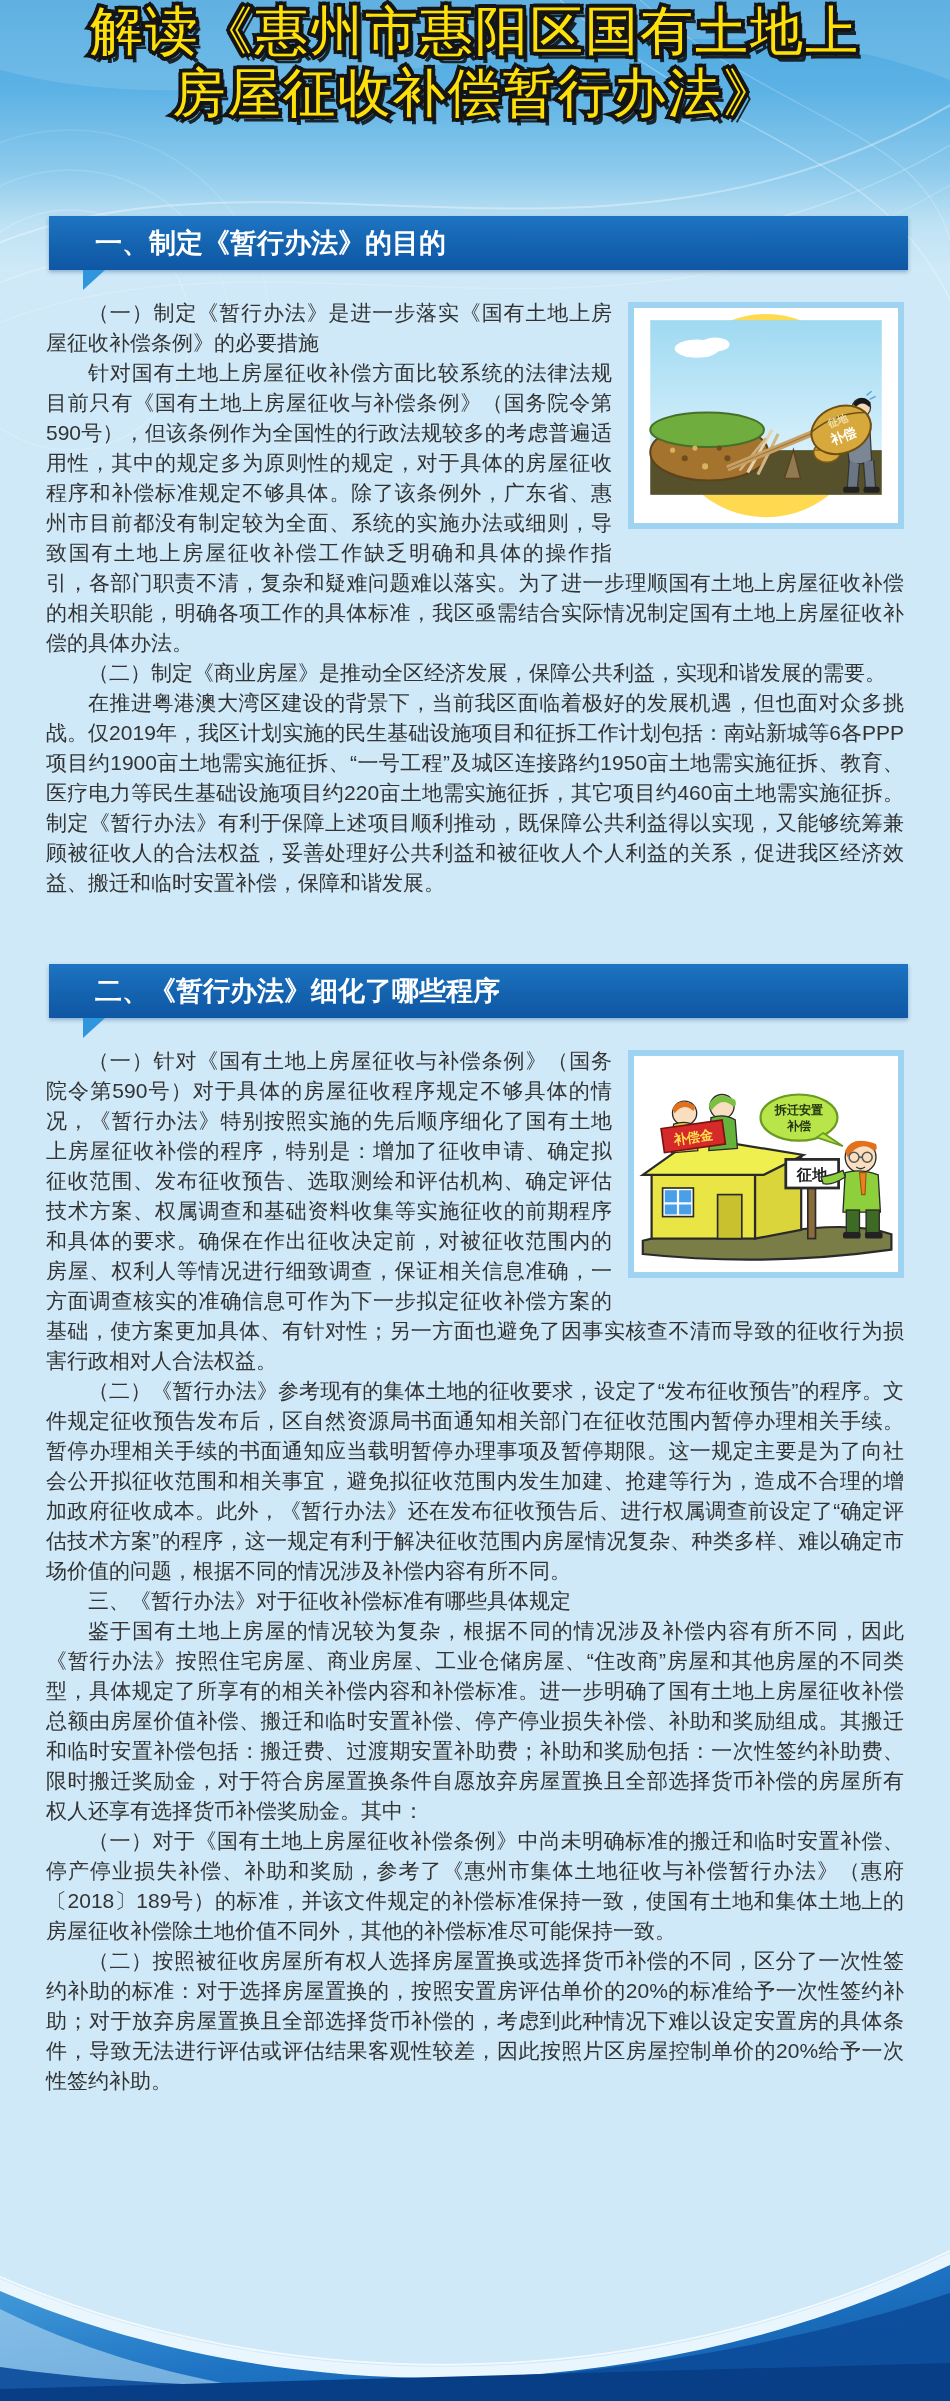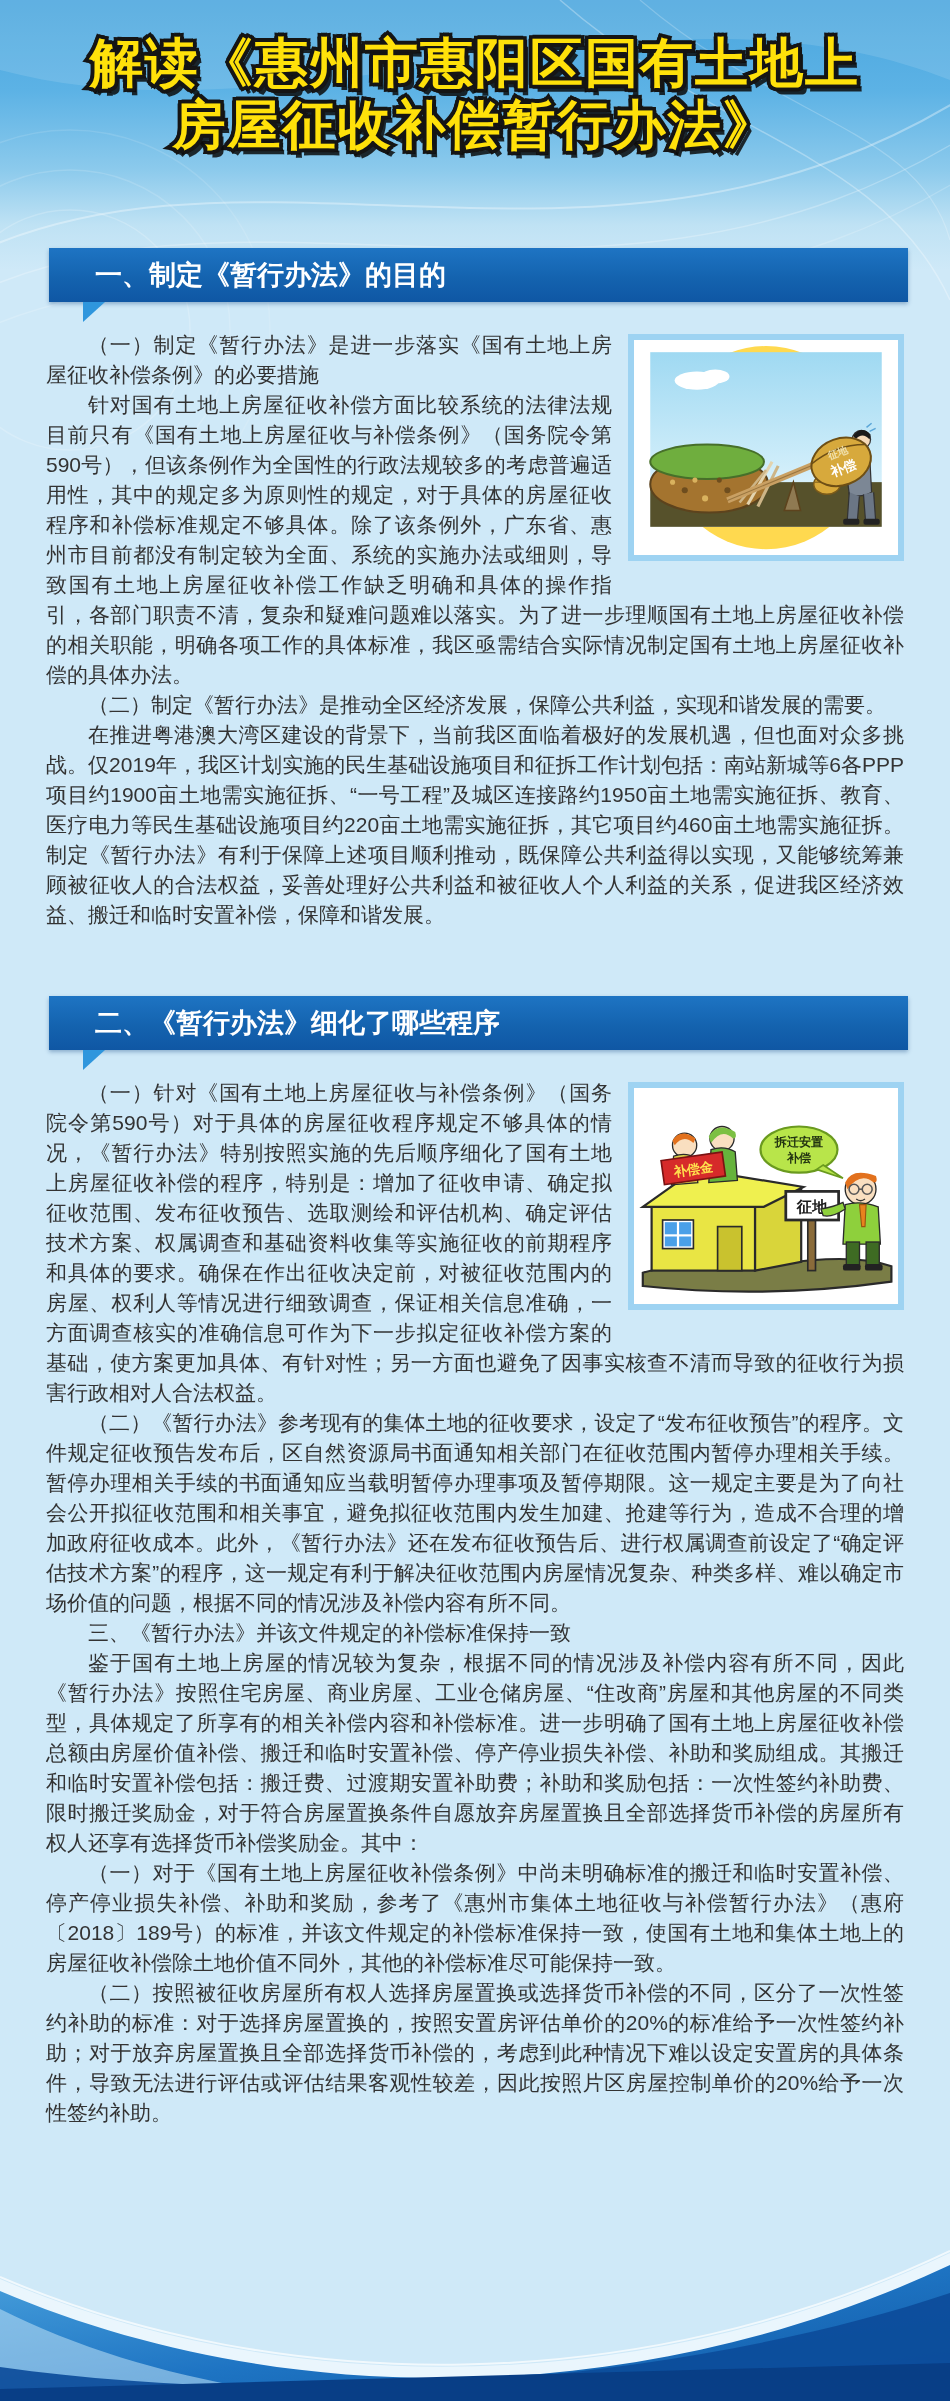--- a/index.html
+++ b/index.html
@@ -7,22 +7,22 @@
     position:relative;width:950px;height:2401px;margin:0 auto;overflow:hidden;
     font-family:"Liberation Sans",sans-serif;
     background:linear-gradient(180deg,
       #4aa6de 0px,#5cb2e5 90px,#8ccaec 170px,#bfe2f4 225px,
       #cfe9f8 270px,#cfe9f8 2401px);
   }
   .deco-top,.deco-bottom{position:absolute;left:0;pointer-events:none;}
   .deco-top{top:0;z-index:1;}
   .deco-bottom{bottom:0;z-index:6;}
   .title{
-    position:relative;z-index:3;text-align:center;padding-top:32px;margin-bottom:92px;
-    font-weight:bold;font-size:53px;line-height:62px;letter-spacing:2px;
+    position:relative;z-index:3;text-align:center;margin-bottom:92px;
+    font-weight:normal;font-size:53px;line-height:62px;letter-spacing:2px;
     color:#ffe10a;
     -webkit-text-stroke:7px #151515;paint-order:stroke fill;
     text-shadow:3px 3px 0 #151515,-3px 3px 0 #151515,3px -3px 0 #151515,
       -3px -3px 0 #151515,0 4px 0 #151515,4px 0 0 #151515,-4px 0 0 #151515,
       0 -4px 0 #151515,5px 7px 0 rgba(10,10,10,.85);
   }
   section{position:relative;z-index:3;margin:0 42px 66px 42px;}
   .bar{
     position:relative;background:linear-gradient(180deg,#1e74c3 0%,#1463af 55%,#0f57a4 100%);
     color:#fff;font-weight:bold;font-size:27px;line-height:32px;
@@ -116,21 +116,21 @@
           <g transform="rotate(-20 204 120)">
             <ellipse cx="204" cy="120" rx="30" ry="23" fill="#d7a93c" stroke="#6e4f15" stroke-width="2"></ellipse>
             <path d="M176,112 Q204,102 232,112" fill="none" stroke="#6e4f15" stroke-width="1.5"></path>
             <text x="204" y="114" text-anchor="middle" font-size="10" fill="#efe0ad" font-weight="bold">征地</text>
             <text x="204" y="131" text-anchor="middle" font-size="13" fill="#ffffff" font-weight="bold">补偿</text>
           </g>
         </svg>
       </div>
       <p>（一）制定《暂行办法》是进一步落实《国有土地上房屋征收补偿条例》的必要措施</p>
       <p>针对国有土地上房屋征收补偿方面比较系统的法律法规目前只有《国有土地上房屋征收与补偿条例》（国务院令第590号），但该条例作为全国性的行政法规较多的考虑普遍适用性，其中的规定多为原则性的规定，对于具体的房屋征收程序和补偿标准规定不够具体。除了该条例外，广东省、惠州市目前都没有制定较为全面、系统的实施办法或细则，导致国有土地上房屋征收补偿工作缺乏明确和具体的操作指引，各部门职责不清，复杂和疑难问题难以落实。为了进一步理顺国有土地上房屋征收补偿的相关职能，明确各项工作的具体标准，我区亟需结合实际情况制定国有土地上房屋征收补偿的具体办法。</p>
-      <p>（二）制定《暂行办法》是推动全区经济发展，保障公共利益，实现和谐发展的需要。</p>
+      <p>（二）制定《商业房屋》是推动全区经济发展，保障公共利益，实现和谐发展的需要。</p>
       <p>在推进粤港澳大湾区建设的背景下，当前我区面临着极好的发展机遇，但也面对众多挑战。仅2019年，我区计划实施的民生基础设施项目和征拆工作计划包括：南站新城等6各PPP项目约1900亩土地需实施征拆、“一号工程”及城区连接路约1950亩土地需实施征拆、教育、医疗电力等民生基础设施项目约220亩土地需实施征拆，其它项目约460亩土地需实施征拆。制定《暂行办法》有利于保障上述项目顺利推动，既保障公共利益得以实现，又能够统筹兼顾被征收人的合法权益，妥善处理好公共利益和被征收人个人利益的关系，促进我区经济效益、搬迁和临时安置补偿，保障和谐发展。</p>
     </div>
   </section>
 
   <section>
     <div class="bar">
       <span>二、《暂行办法》细化了哪些程序</span>
       <i class="fold"></i>
     </div>
     <div class="body">
@@ -181,21 +181,21 @@
           <path d="M192,110 Q180,118 172,116 L170,110 Q182,108 190,104 Z" fill="#8ed03c" stroke="#2a2a2a" stroke-width="1.2"></path>
           <polygon points="205,106 211,106 210,126 207,126" fill="#e8821e" stroke="#9a5410" stroke-width="1"></polygon>
           <rect x="193" y="140" width="12" height="22" fill="#3e6b23" stroke="#2a2a2a" stroke-width="1.2"></rect>
           <rect x="211" y="140" width="12" height="22" fill="#3e6b23" stroke="#2a2a2a" stroke-width="1.2"></rect>
           <rect x="190" y="160" width="16" height="6" rx="2" fill="#222"></rect>
           <rect x="210" y="160" width="16" height="6" rx="2" fill="#222"></rect>
         </svg>
       </div>
       <p>（一）针对《国有土地上房屋征收与补偿条例》（国务院令第590号）对于具体的房屋征收程序规定不够具体的情况，《暂行办法》特别按照实施的先后顺序细化了国有土地上房屋征收补偿的程序，特别是：增加了征收申请、确定拟征收范围、发布征收预告、选取测绘和评估机构、确定评估技术方案、权属调查和基础资料收集等实施征收的前期程序和具体的要求。确保在作出征收决定前，对被征收范围内的房屋、权利人等情况进行细致调查，保证相关信息准确，一方面调查核实的准确信息可作为下一步拟定征收补偿方案的基础，使方案更加具体、有针对性；另一方面也避免了因事实核查不清而导致的征收行为损害行政相对人合法权益。</p>
       <p>（二）《暂行办法》参考现有的集体土地的征收要求，设定了“发布征收预告”的程序。文件规定征收预告发布后，区自然资源局书面通知相关部门在征收范围内暂停办理相关手续。暂停办理相关手续的书面通知应当载明暂停办理事项及暂停期限。这一规定主要是为了向社会公开拟征收范围和相关事宜，避免拟征收范围内发生加建、抢建等行为，造成不合理的增加政府征收成本。此外，《暂行办法》还在发布征收预告后、进行权属调查前设定了“确定评估技术方案”的程序，这一规定有利于解决征收范围内房屋情况复杂、种类多样、难以确定市场价值的问题，根据不同的情况涉及补偿内容有所不同。</p>
-      <p>三、《暂行办法》并该文件规定的补偿标准保持一致</p>
+      <p>三、《暂行办法》对于征收补偿标准有哪些具体规定</p>
       <p>鉴于国有土地上房屋的情况较为复杂，根据不同的情况涉及补偿内容有所不同，因此《暂行办法》按照住宅房屋、商业房屋、工业仓储房屋、“住改商”房屋和其他房屋的不同类型，具体规定了所享有的相关补偿内容和补偿标准。进一步明确了国有土地上房屋征收补偿总额由房屋价值补偿、搬迁和临时安置补偿、停产停业损失补偿、补助和奖励组成。其搬迁和临时安置补偿包括：搬迁费、过渡期安置补助费；补助和奖励包括：一次性签约补助费、限时搬迁奖励金，对于符合房屋置换条件自愿放弃房屋置换且全部选择货币补偿的房屋所有权人还享有选择货币补偿奖励金。其中：</p>
       <p>（一）对于《国有土地上房屋征收补偿条例》中尚未明确标准的搬迁和临时安置补偿、停产停业损失补偿、补助和奖励，参考了《惠州市集体土地征收与补偿暂行办法》（惠府〔2018〕189号）的标准，并该文件规定的补偿标准保持一致，使国有土地和集体土地上的房屋征收补偿除土地价值不同外，其他的补偿标准尽可能保持一致。</p>
       <p>（二）按照被征收房屋所有权人选择房屋置换或选择货币补偿的不同，区分了一次性签约补助的标准：对于选择房屋置换的，按照安置房评估单价的20%的标准给予一次性签约补助；对于放弃房屋置换且全部选择货币补偿的，考虑到此种情况下难以设定安置房的具体条件，导致无法进行评估或评估结果客观性较差，因此按照片区房屋控制单价的20%给予一次性签约补助。</p>
     </div>
   </section>
 
   <svg class="deco-bottom" width="950" height="240" viewBox="0 0 950 240">
     <defs>
       <linearGradient id="gBlue" x1="0" y1="0" x2="1" y2="1">
         <stop offset="0" stop-color="#4aa2dd"></stop>

